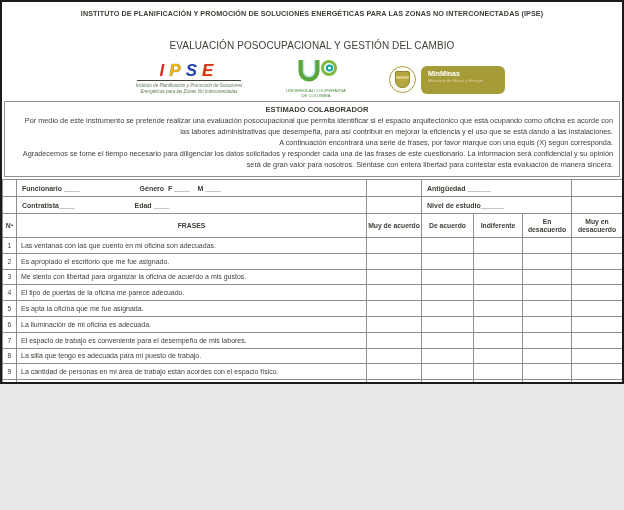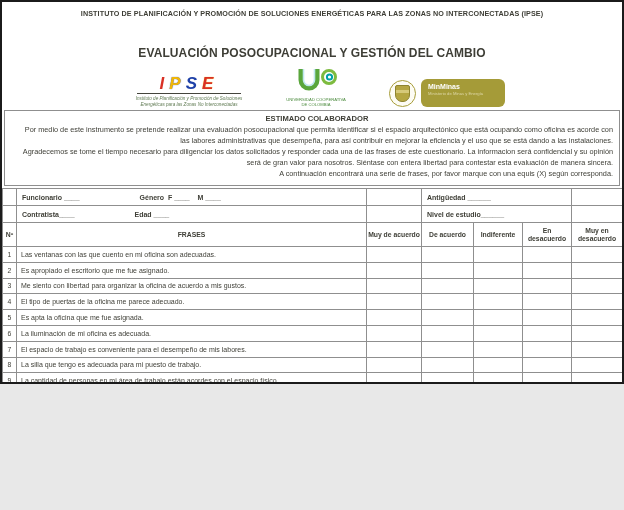--- a/index.html
+++ b/index.html
@@ -7,23 +7,23 @@
   body { width: 624px; height: 510px; font-family: "Liberation Sans", sans-serif; color: #3e3e36; }
 
   .page {
     width: 624px; height: 384px; background: #ffffff;
     border: 2px solid #1b1b1b; overflow: hidden; position: relative;
   }
 
   
   .titles { padding-top: 7px; text-align: center; }
   .title-line1 { font-size: 7.2px; font-weight: bold; letter-spacing: .1px; }
-  .title-line2 { font-size: 12px; font-weight: bold; margin-top: 28px; letter-spacing: .1px; }
-
-  .logos { margin-top: 7px; height: 40px; display: flex; justify-content: center; align-items: flex-end; gap: 38px; margin-left: 16px; }
+  .title-line2 { font-size: 10px; font-weight: normal; margin-top: 22px; letter-spacing: .1px; }
+
+  .logos { margin-top: 7px; height: 40px; display: flex; justify-content: center; align-items: center; gap: 38px; margin-left: 16px; }
 
   
   .logo-ipse { width: 108px; text-align: center; }
   .ipse-letters { font-size: 17px; font-weight: 900; font-style: italic; letter-spacing: 5px; line-height: 17px; }
   .ipse-letters span:nth-child(1) { color: #d93025; }
   .ipse-letters span:nth-child(2) { color: #f2b705; text-shadow: 0 0 1px #1f41a8; }
   .ipse-letters span:nth-child(3) { color: #1f41a8; }
   .ipse-letters span:nth-child(4) { color: #d93025; text-shadow: 0 0 1px #f2b705; }
   .ipse-rule { border-bottom: 1.5px solid #44443c; margin: 1px 2px 2px 2px; }
   .ipse-sub { font-size: 4.6px; line-height: 5.4px; color: #5f7a52; font-style: italic; }
@@ -108,22 +108,22 @@
         <div class="mm-name">MinMinas</div>
         <div class="mm-sub">Ministerio de Minas y Energía</div>
       </div>
     </div>
 
   </div>
 
   <div class="intro-box">
     <div class="intro-title">ESTIMADO COLABORADOR</div>
     <p>Por medio de este instrumento se pretende realizar una evaluación posocupacional que permita identificar si el espacio arquitectónico que está ocupando como oficina es acorde con las labores administrativas que desempeña, para así contribuir en mejorar la eficiencia y el uso que se está dando a las instalaciones.</p>
+    <p>A continuación encontrará una serie de frases, por favor marque con una equis (X) según corresponda.</p>
     <p>Agradecemos se tome el tiempo necesario para diligenciar los datos solicitados y responder cada una de las frases de este cuestionario. La informacion será confidencial y su opinión será de gran valor para nosotros. Siéntase con entera libertad para contestar esta evaluación de manera sincera.</p>
-    <p>A continuación encontrará una serie de frases, por favor marque con una equis (X) según corresponda.</p>
   </div>
 
   <table>
     <colgroup>
       <col style="width:14px">
         <col style="width:350px">
         <col style="width:55px">
       <col style="width:52px">
         <col style="width:49px">
         <col style="width:49px">

